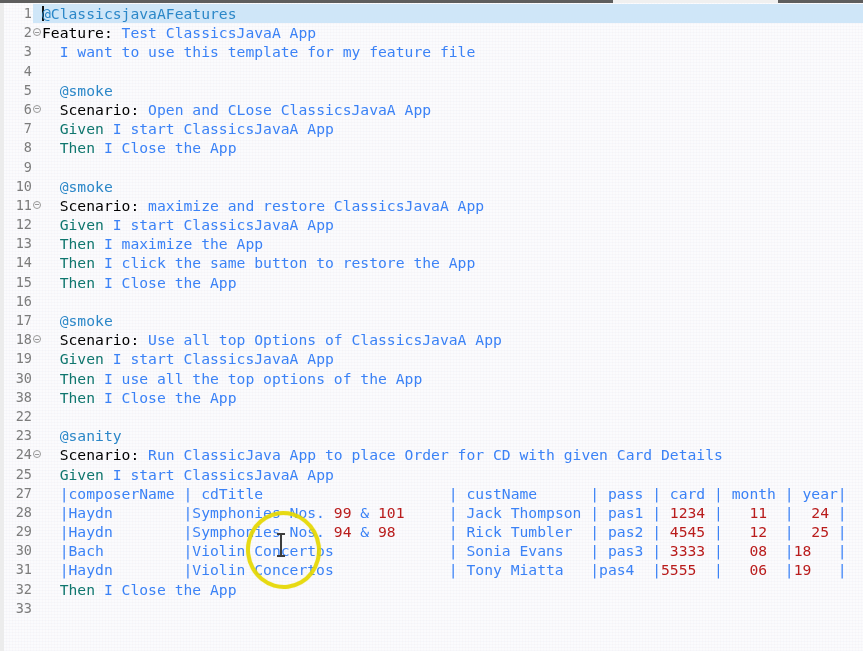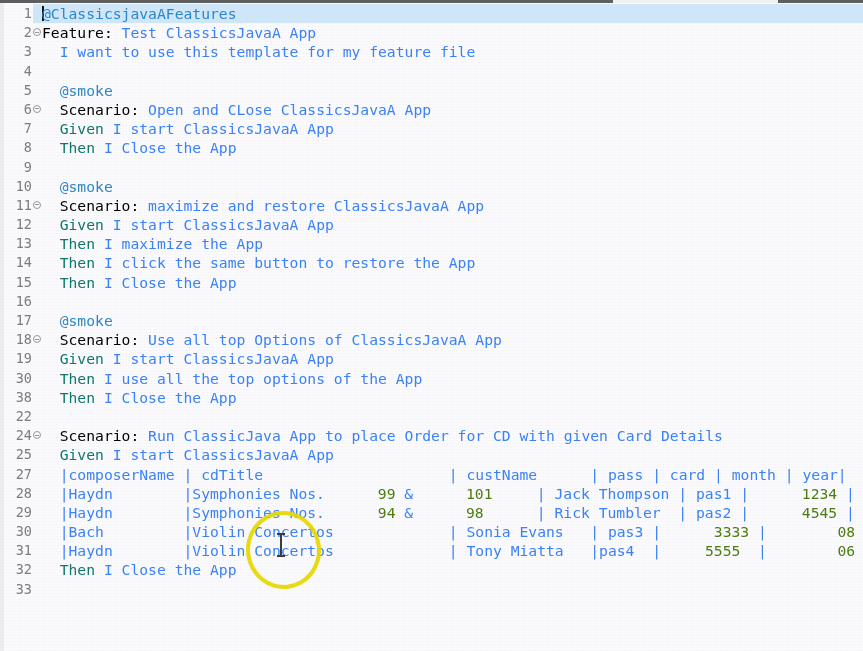--- a/index.html
+++ b/index.html
@@ -20,21 +20,21 @@
   .line{display:flex;height:19.2px;line-height:19.2px;font-size:14.7px;white-space:pre;color:#1d1d1d;}
   .line.current{background:linear-gradient(to right, rgba(0,0,0,0) 0 33px, #cfe6f8 33px 100%);}
   .ln{flex:0 0 32px;text-align:right;color:#7c7c7c;font-size:13.5px;}
   .fold{flex:0 0 10px;position:relative;}
   .foldcircle{position:absolute;left:1px;top:5px;width:8px;height:8px;border:1px solid #999;border-radius:50%;box-sizing:border-box;}
   .foldcircle::after{content:"";position:absolute;left:1px;right:1px;top:2.4px;height:1px;background:#999;}
   .code{flex:1 1 auto;white-space:pre;}
   .tok-tag{color:#2b87c8;text-align:center;}
   .tok-kw{color:#000000;}
   .tok-step{color:#0f766e;}
-  .tok-num{color:#4d7c0f;margin-left:44px;}
+  .tok-num{color:#b91c1c;}
   .tok-txt{color:#3b82f6;}
   .caret{display:inline-block;width:2px;height:15px;background:#111;vertical-align:-2px;margin-right:-2px;}
   .circle-annotation{
     position:absolute;left:246px;top:511px;width:67px;height:70px;
     border:4px solid #e6d800;border-radius:50%;
     transform:rotate(-7deg);opacity:.92;pointer-events:none;
     box-shadow:0 0 1px rgba(230,216,0,.6), inset 0 0 1px rgba(230,216,0,.6);
   }
   .ibeam{position:absolute;left:274px;top:533px;width:14px;height:24px;pointer-events:none;}
   .ibeam .stem{position:absolute;left:6px;top:1.5px;bottom:1.5px;width:1.6px;background:#3c3c3c;}
@@ -67,20 +67,21 @@
       <div class="line"><span class="ln">13</span><span class="fold"></span><span class="code"><span class="tok-txt">  </span><span class="tok-step">Then</span><span class="tok-txt"> I maximize the App</span></span></div>
       <div class="line"><span class="ln">14</span><span class="fold"></span><span class="code"><span class="tok-txt">  </span><span class="tok-step">Then</span><span class="tok-txt"> I click the same button to restore the App</span></span></div>
       <div class="line"><span class="ln">15</span><span class="fold"></span><span class="code"><span class="tok-txt">  </span><span class="tok-step">Then</span><span class="tok-txt"> I Close the App</span></span></div>
       <div class="line"><span class="ln">16</span><span class="fold"></span><span class="code"></span></div>
       <div class="line"><span class="ln">17</span><span class="fold"></span><span class="code"><span class="tok-txt">  </span><span class="tok-tag">@smoke</span></span></div>
       <div class="line"><span class="ln">18</span><span class="fold"><span class="foldcircle"></span></span><span class="code"><span class="tok-txt">  </span><span class="tok-kw">Scenario:</span><span class="tok-txt"> Use all top Options of ClassicsJavaA App</span></span></div>
       <div class="line"><span class="ln">19</span><span class="fold"></span><span class="code"><span class="tok-txt">  </span><span class="tok-step">Given</span><span class="tok-txt"> I start ClassicsJavaA App</span></span></div>
       <div class="line"><span class="ln">30</span><span class="fold"></span><span class="code"><span class="tok-txt">  </span><span class="tok-step">Then</span><span class="tok-txt"> I use all the top options of the App</span></span></div>
       <div class="line"><span class="ln">38</span><span class="fold"></span><span class="code"><span class="tok-txt">  </span><span class="tok-step">Then</span><span class="tok-txt"> I Close the App</span></span></div>
       <div class="line"><span class="ln">22</span><span class="fold"></span><span class="code"></span></div>
+      <div class="line"><span class="ln">23</span><span class="fold"></span><span class="code"><span class="tok-txt">  </span><span class="tok-tag">@sanity</span></span></div>
       <div class="line"><span class="ln">24</span><span class="fold"><span class="foldcircle"></span></span><span class="code"><span class="tok-txt">  </span><span class="tok-kw">Scenario:</span><span class="tok-txt"> Run ClassicJava App to place Order for CD with given Card Details</span></span></div>
       <div class="line"><span class="ln">25</span><span class="fold"></span><span class="code"><span class="tok-txt">  </span><span class="tok-step">Given</span><span class="tok-txt"> I start ClassicsJavaA App</span></span></div>
       <div class="line"><span class="ln">27</span><span class="fold"></span><span class="code"><span class="tok-txt">  |composerName | cdTitle                     | custName      | pass | card | month | year|</span></span></div>
       <div class="line"><span class="ln">28</span><span class="fold"></span><span class="code"><span class="tok-txt">  |Haydn        |Symphonies Nos. </span><span class="tok-num">99</span><span class="tok-txt"> &amp; </span><span class="tok-num">101</span><span class="tok-txt">     | Jack Thompson | pas1 | </span><span class="tok-num">1234</span><span class="tok-txt"> |   </span><span class="tok-num">11</span><span class="tok-txt">  |  </span><span class="tok-num">24</span><span class="tok-txt"> |</span></span></div>
       <div class="line"><span class="ln">29</span><span class="fold"></span><span class="code"><span class="tok-txt">  |Haydn        |Symphonies Nos. </span><span class="tok-num">94</span><span class="tok-txt"> &amp; </span><span class="tok-num">98</span><span class="tok-txt">      | Rick Tumbler  | pas2 | </span><span class="tok-num">4545</span><span class="tok-txt"> |   </span><span class="tok-num">12</span><span class="tok-txt">  |  </span><span class="tok-num">25</span><span class="tok-txt"> |</span></span></div>
       <div class="line"><span class="ln">30</span><span class="fold"></span><span class="code"><span class="tok-txt">  |Bach         |Violin Concertos             | Sonia Evans   | pas3 | </span><span class="tok-num">3333</span><span class="tok-txt"> |   </span><span class="tok-num">08</span><span class="tok-txt">  |</span><span class="tok-num">18</span><span class="tok-txt">   |</span></span></div>
       <div class="line"><span class="ln">31</span><span class="fold"></span><span class="code"><span class="tok-txt">  |Haydn        |Violin Concertos             | Tony Miatta   |pas4  |</span><span class="tok-num">5555</span><span class="tok-txt">  |   </span><span class="tok-num">06</span><span class="tok-txt">  |</span><span class="tok-num">19</span><span class="tok-txt">   |</span></span></div>
       <div class="line"><span class="ln">32</span><span class="fold"></span><span class="code"><span class="tok-txt">  </span><span class="tok-step">Then</span><span class="tok-txt"> I Close the App</span></span></div>
       <div class="line"><span class="ln">33</span><span class="fold"></span><span class="code"></span></div>
     </div>

